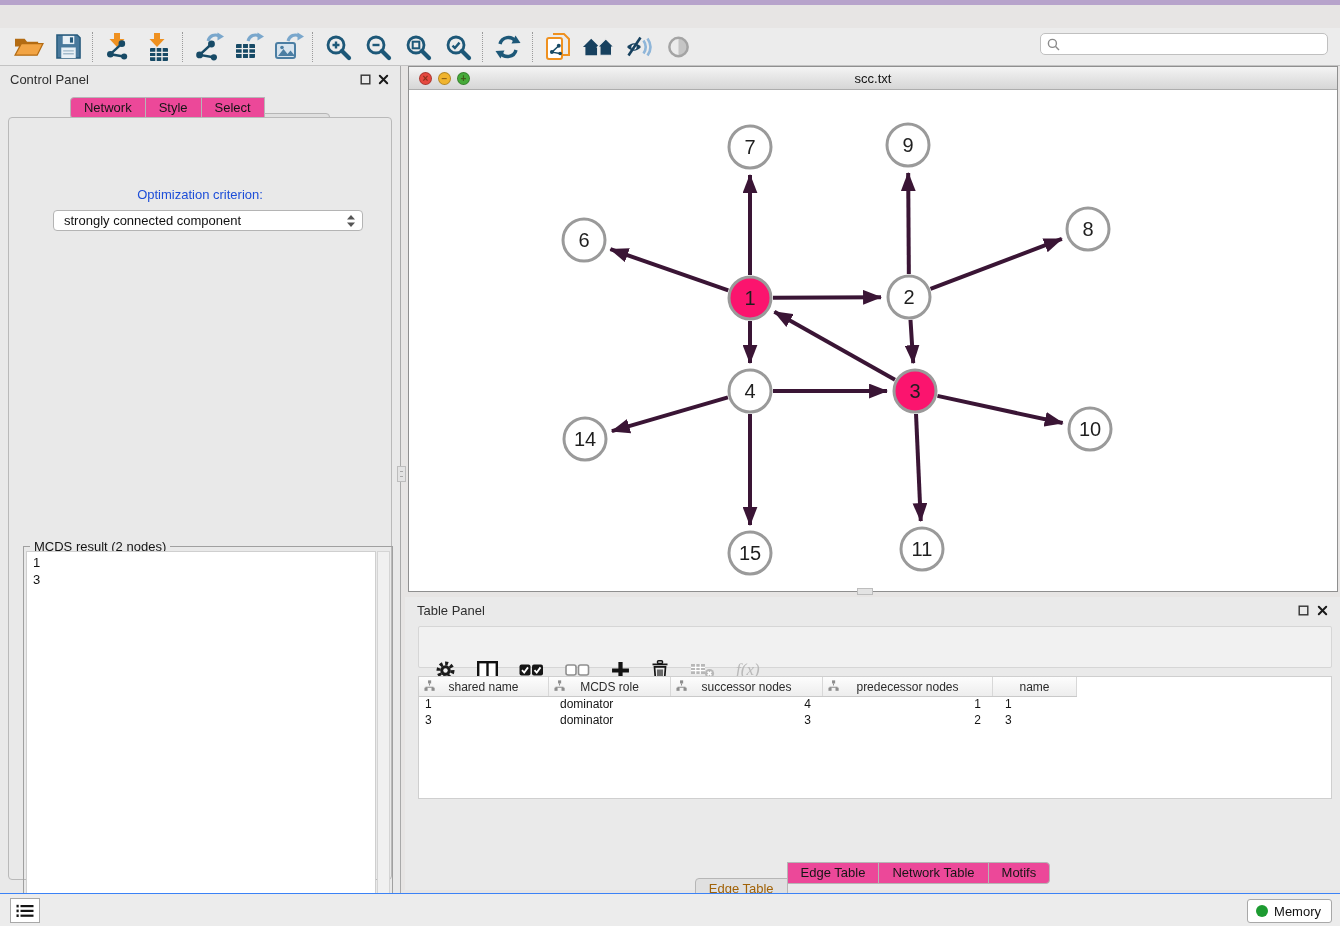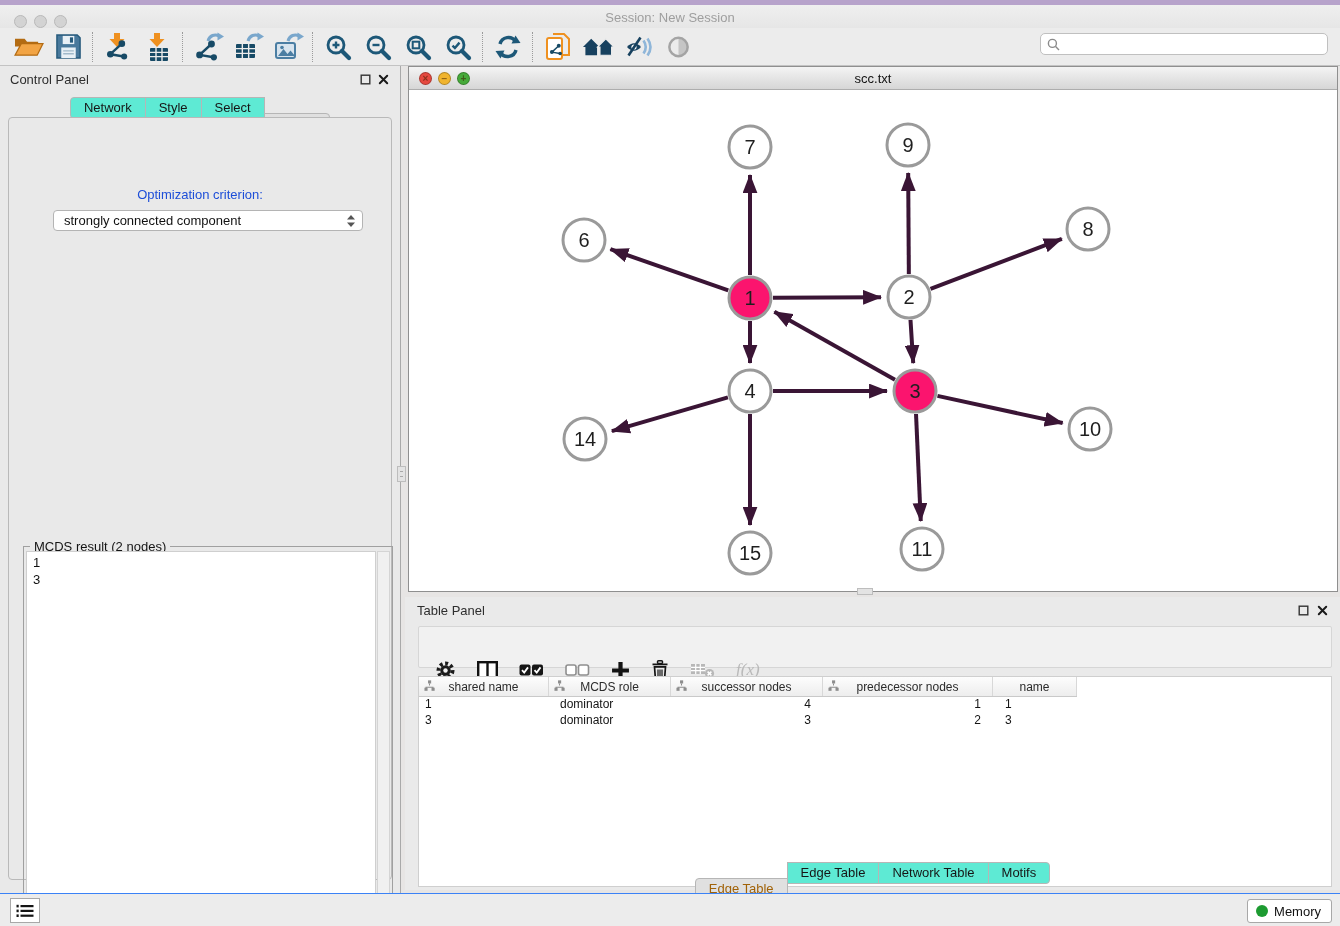--- a/index.html
+++ b/index.html
@@ -21,21 +21,21 @@
              border:1px solid #c0c0c0;border-radius:5px;display:flex;align-items:center;box-sizing:border-box;}
   .searchbox .mag{margin:0 4px 0 6px;display:flex;}
   .searchbox input{border:none;outline:none;flex:1;font-size:12px;background:transparent;height:18px;}
   
   .cpanel{position:absolute;left:0;top:66px;width:401px;height:827px;background:#e9e9e9;
           border-right:1px solid #a9a9a9;box-sizing:border-box;}
   .panel-head{position:absolute;left:0;top:0;width:100%;height:26px;}
   .panel-head .ptitle{position:absolute;left:10px;top:6px;font-size:13px;color:#2e2e2e;}
   .phicon{position:absolute;top:7px;width:13px;height:13px;display:flex;align-items:center;justify-content:center;}
   .cp-tabs{position:absolute;left:0;top:31px;width:100%;display:flex;justify-content:center;}
-  .tab{height:20px;line-height:20px;padding:0 13px;background:#5eead4;border:1px solid #b6b6b6;
+  .tab{height:20px;line-height:20px;padding:0 13px;background:#ec4899;border:1px solid #b6b6b6;
        margin-left:-1px;font-size:13px;color:#161616;cursor:default;}
   .tab.first{border-radius:4px 0 0 4px;margin-left:0;}
   .tab.last{border-radius:0 4px 4px 0;}
   .tab.selected{background:#e0e0e0;color:#a16207;margin-top:16px;}
   .cp-box{position:absolute;left:8px;top:51px;width:384px;height:763px;background:#e9e9e9;
           border:1px solid #b9b9b9;border-radius:4px;box-sizing:border-box;}
   .opt-label{position:absolute;left:0;width:100%;top:69px;text-align:center;color:#1d4ed8;}
   .criterion{position:absolute;left:44px;top:92px;width:310px;height:21px;background:#fff;
              border:1px solid #b4b4b4;border-radius:4px;box-sizing:border-box;
              display:flex;align-items:center;padding-left:10px;font-size:13px;color:#111;}
@@ -68,21 +68,21 @@
   .hhandle{position:absolute;left:857px;top:588px;width:16px;height:7px;background:#e3e3e3;
            border:1px solid #bdbdbd;box-sizing:border-box;}
   
   .tpanel{position:absolute;left:405px;top:597px;width:935px;height:293px;background:#eaeaea;}
   .tp-toolbar{position:absolute;left:13px;top:29px;width:914px;height:42px;background:#f1f1f1;
               border:1px solid #d6d6d6;border-radius:2px;box-sizing:border-box;
               display:flex;align-items:center;gap:21px;padding-left:16px;}
   .tpi{display:flex;align-items:center;justify-content:flex-start;margin-top:46px;}
   .tpi.disabled{opacity:1;}
   .fx-label{font-family:"Liberation Serif","DejaVu Serif",serif;font-style:italic;font-size:17px;color:#b9b9b9;}
-  .tp-table{position:absolute;left:13px;top:79px;width:914px;height:211px;background:#fff;
+  .tp-table{position:absolute;left:13px;top:79px;width:914px;height:123px;background:#fff;
             border:1px solid #cfcfcf;box-sizing:border-box;overflow:hidden;}
   .thead{position:absolute;left:0;top:0;height:19px;display:flex;
          background:linear-gradient(#fdfdfd,#ededed);border-bottom:1px solid #c9c9c9;}
   .th{position:relative;height:19px;box-sizing:border-box;border-right:1px solid #d8d8d8;
       display:flex;align-items:center;justify-content:center;font-size:12px;color:#2b2b2b;}
   .th .hicon{position:absolute;left:5px;top:3px;}
   .trow{display:flex;height:16px;align-items:center;}
   .td{box-sizing:border-box;font-size:12px;color:#141414;white-space:nowrap;overflow:hidden;}
   .tp-tabs{position:absolute;left:0;top:265px;width:100%;display:flex;justify-content:center;}
   
@@ -95,26 +95,20 @@
   .mem-dot{width:12px;height:12px;border-radius:50%;}
   svg{display:block;}
 </style>
 </head>
 <body>
 
 <div id="root">
 
   <div class="top-strip"></div>
 
-  <div class="titlebar">
-    <span class="traffic" style="left:14px"></span>
-    <span class="traffic" style="left:34px"></span>
-    <span class="traffic" style="left:54px"></span>
-    <div class="win-title">Session: New Session</div>
-  </div>
 
   <div class="toolbar" id="main-toolbar">
       <span class="tbtn">
         <svg width="31" height="27" viewBox="0 0 32 28">
           <path d="M2 6 h10 l2.5 3 H26 v5 H2 z" fill="#b36b12"></path>
           <path d="M2 23 L8.5 11 H31 L25 23 z" fill="#f2a444" stroke="#b36b12" stroke-width="1.3"></path>
         </svg>
       </span>
       <span class="tbtn">
         <svg width="27" height="27" viewBox="0 0 28 28">

